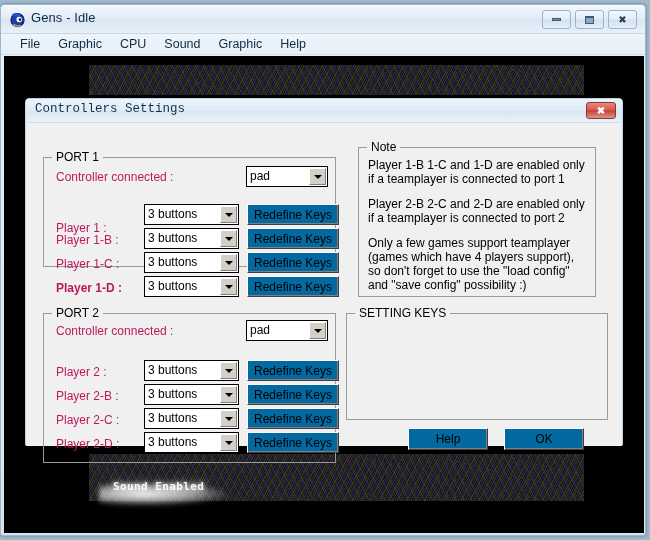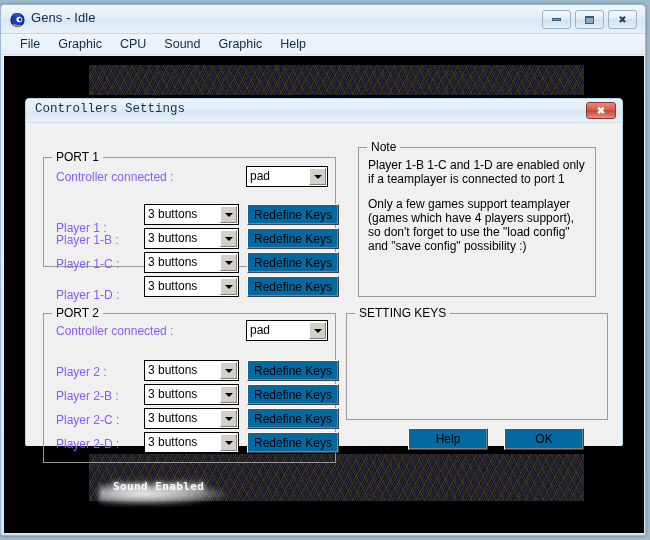--- a/index.html
+++ b/index.html
@@ -174,21 +174,21 @@
     white-space: nowrap;
   }
   #gb-port1 { left: 17px; top: 34px;  width: 293px; height: 110px; }
   #gb-port2 { left: 17px; top: 190px; width: 293px; height: 150px; }
   #gb-note  { left: 332px; top: 24px;  width: 238px; height: 150px; text-decoration: underline; }
   #gb-keys  { left: 320px; top: 190px; width: 262px; height: 107px; }
 
   .label {
     position: absolute;
     font-size: 12px;
-    color: #8b5cf6;
+    color: #be185d;
     white-space: nowrap;
   }
 
   
   .combo {
     position: absolute;
     height: 21px;
     background: #fff;
     border: 1px solid #000;
     display: flex; align-items: stretch;
@@ -327,21 +327,21 @@
         </div>
         <div class="btn" style="left:203px; top:70px; width:92px; height:21px;">Redefine Keys</div>
 
         <div class="label" style="left:12px; top:99px;">Player 1-C :</div>
         <div class="combo" style="left:100px; top:94px; width:95px;">
           <div class="combo-text">3 buttons</div>
           <div class="combo-arrow"></div>
         </div>
         <div class="btn" style="left:203px; top:94px; width:92px; height:21px;">Redefine Keys</div>
 
-        <div class="label" style="left:12px; top:130px;">Player 1-D :</div>
+        <div class="label" style="left:12px; top:123px;font-weight:bold;">Player 1-D :</div>
         <div class="combo" style="left:100px; top:118px; width:95px;">
           <div class="combo-text">3 buttons</div>
           <div class="combo-arrow"></div>
         </div>
         <div class="btn" style="left:203px; top:118px; width:92px; height:21px;">Redefine Keys</div>
       </div>
 
       <div class="groupbox" id="gb-port2">
         <div class="gb-title">PORT 2</div>
 
@@ -377,20 +377,21 @@
           <div class="combo-text">3 buttons</div>
           <div class="combo-arrow"></div>
         </div>
         <div class="btn" style="left:203px; top:118px; width:92px; height:21px;">Redefine Keys</div>
       </div>
 
       <div class="groupbox" id="gb-note">
         <div class="gb-title">Note</div>
         <div id="note-text">
           <p>Player 1-B 1-C and 1-D are enabled only if a teamplayer is connected to port 1</p>
+          <p>Player 2-B 2-C and 2-D are enabled only if a teamplayer is connected to port 2</p>
           <p>Only a few games support teamplayer (games which have 4 players support), so don't forget to use the "load config" and "save config" possibility :)</p>
         </div>
       </div>
 
       <div class="groupbox" id="gb-keys">
         <div class="gb-title">SETTING KEYS</div>
       </div>
 
       <div class="btn" style="left:382px; top:305px; width:80px; height:22px;">Help</div>
       <div class="btn" style="left:478px; top:305px; width:80px; height:22px;">OK</div>

